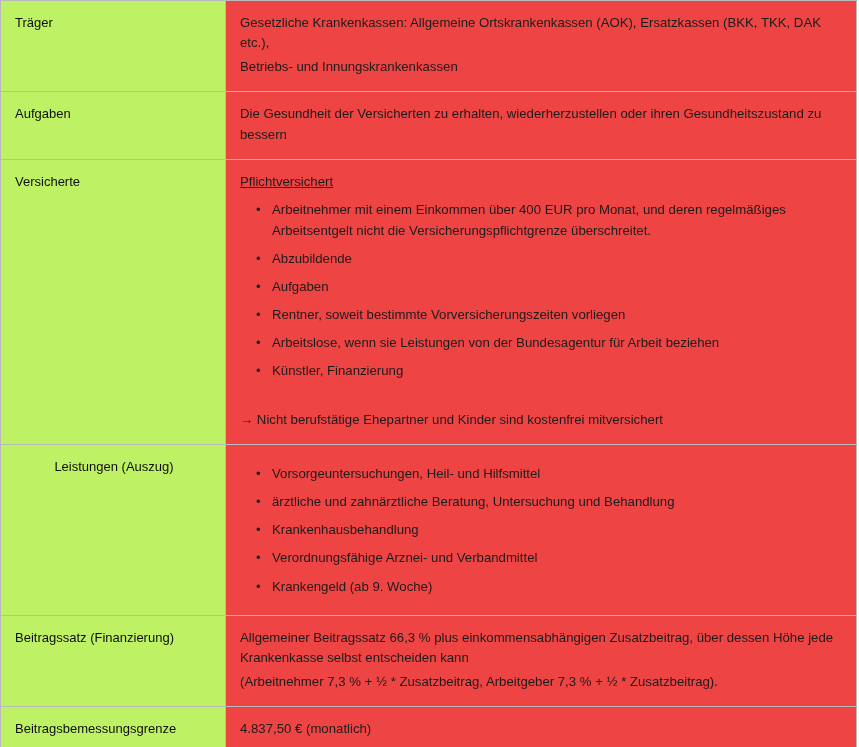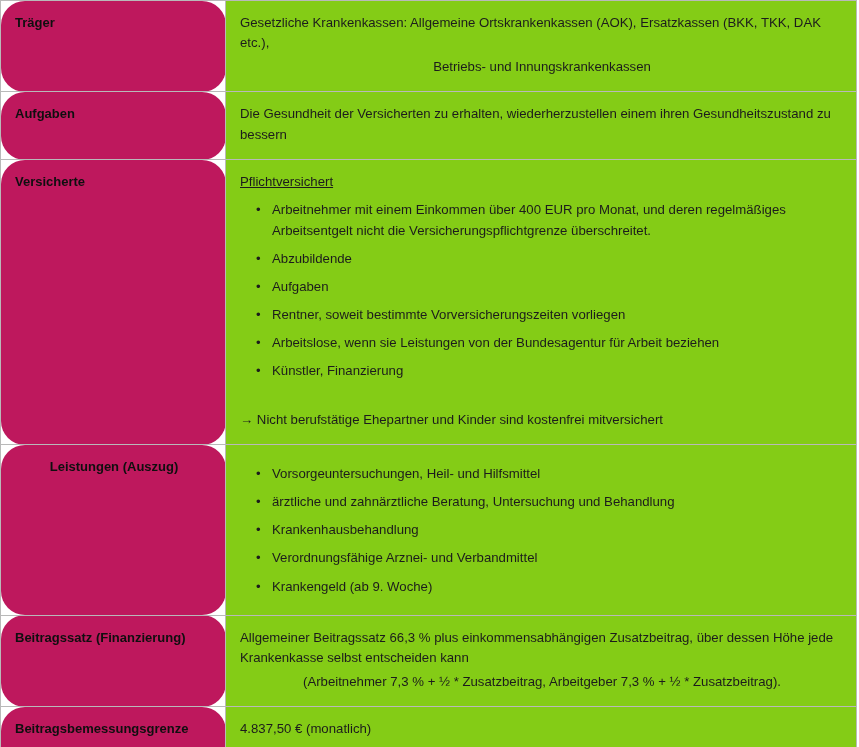--- a/index.html
+++ b/index.html
@@ -23,40 +23,38 @@
     table-layout: fixed;
   }
   table.kv td {
     border: 1px solid #b9b9b9;
     vertical-align: top;
     padding: 12px 12px 12px 14px;
     line-height: 1.55;
   }
   td.label {
     width: 198px;
-    background: #be185d;
-    font-weight: bold;
+    background: #bef264;
+    font-weight: normal;
     color: #0f0f0f;
     font-size: 13px;
     padding-left: 14px;
-    border-radius: 24px;
   }
   td.value {
-    background: #84cc16;
+    background: #ef4444;
     color: #1c1c1c;
     font-size: 13.2px;
     padding-left: 12px;
     padding-right: 14px;
   }
   .para {
     margin: 0 0 2px 0;
   }
   .para + .para {
     margin-top: 3px;
-    text-align: center;
   }
   .underline {
     text-decoration: underline;
     display: block;
     margin-bottom: 2px;
   }
   ul.bullets {
     margin: 6px 0 6px 0;
     padding-left: 30px;
     list-style: none;
@@ -101,21 +99,21 @@
         <td class="label">Träger</td>
         <td class="value">
           <div class="para">Gesetzliche Krankenkassen: Allgemeine Ortskrankenkassen (AOK), Ersatzkassen (BKK, TKK, DAK etc.),</div>
           <div class="para">Betriebs- und Innungskrankenkassen</div>
         </td>
       </tr>
 
       <tr>
         <td class="label">Aufgaben</td>
         <td class="value">
-          <div class="para">Die Gesundheit der Versicherten zu erhalten, wiederherzustellen einem ihren Gesundheitszustand zu bessern</div>
+          <div class="para">Die Gesundheit der Versicherten zu erhalten, wiederherzustellen oder ihren Gesundheitszustand zu bessern</div>
         </td>
       </tr>
 
       <tr>
         <td class="label">Versicherte</td>
         <td class="value">
           <span class="underline">Pflichtversichert</span>
           <ul class="bullets">
             <li>Arbeitnehmer mit einem Einkommen über 400 EUR pro Monat, und deren regelmäßiges Arbeitsentgelt nicht die Versicherungspflichtgrenze überschreitet.</li>
             <li>Abzubildende</li>

